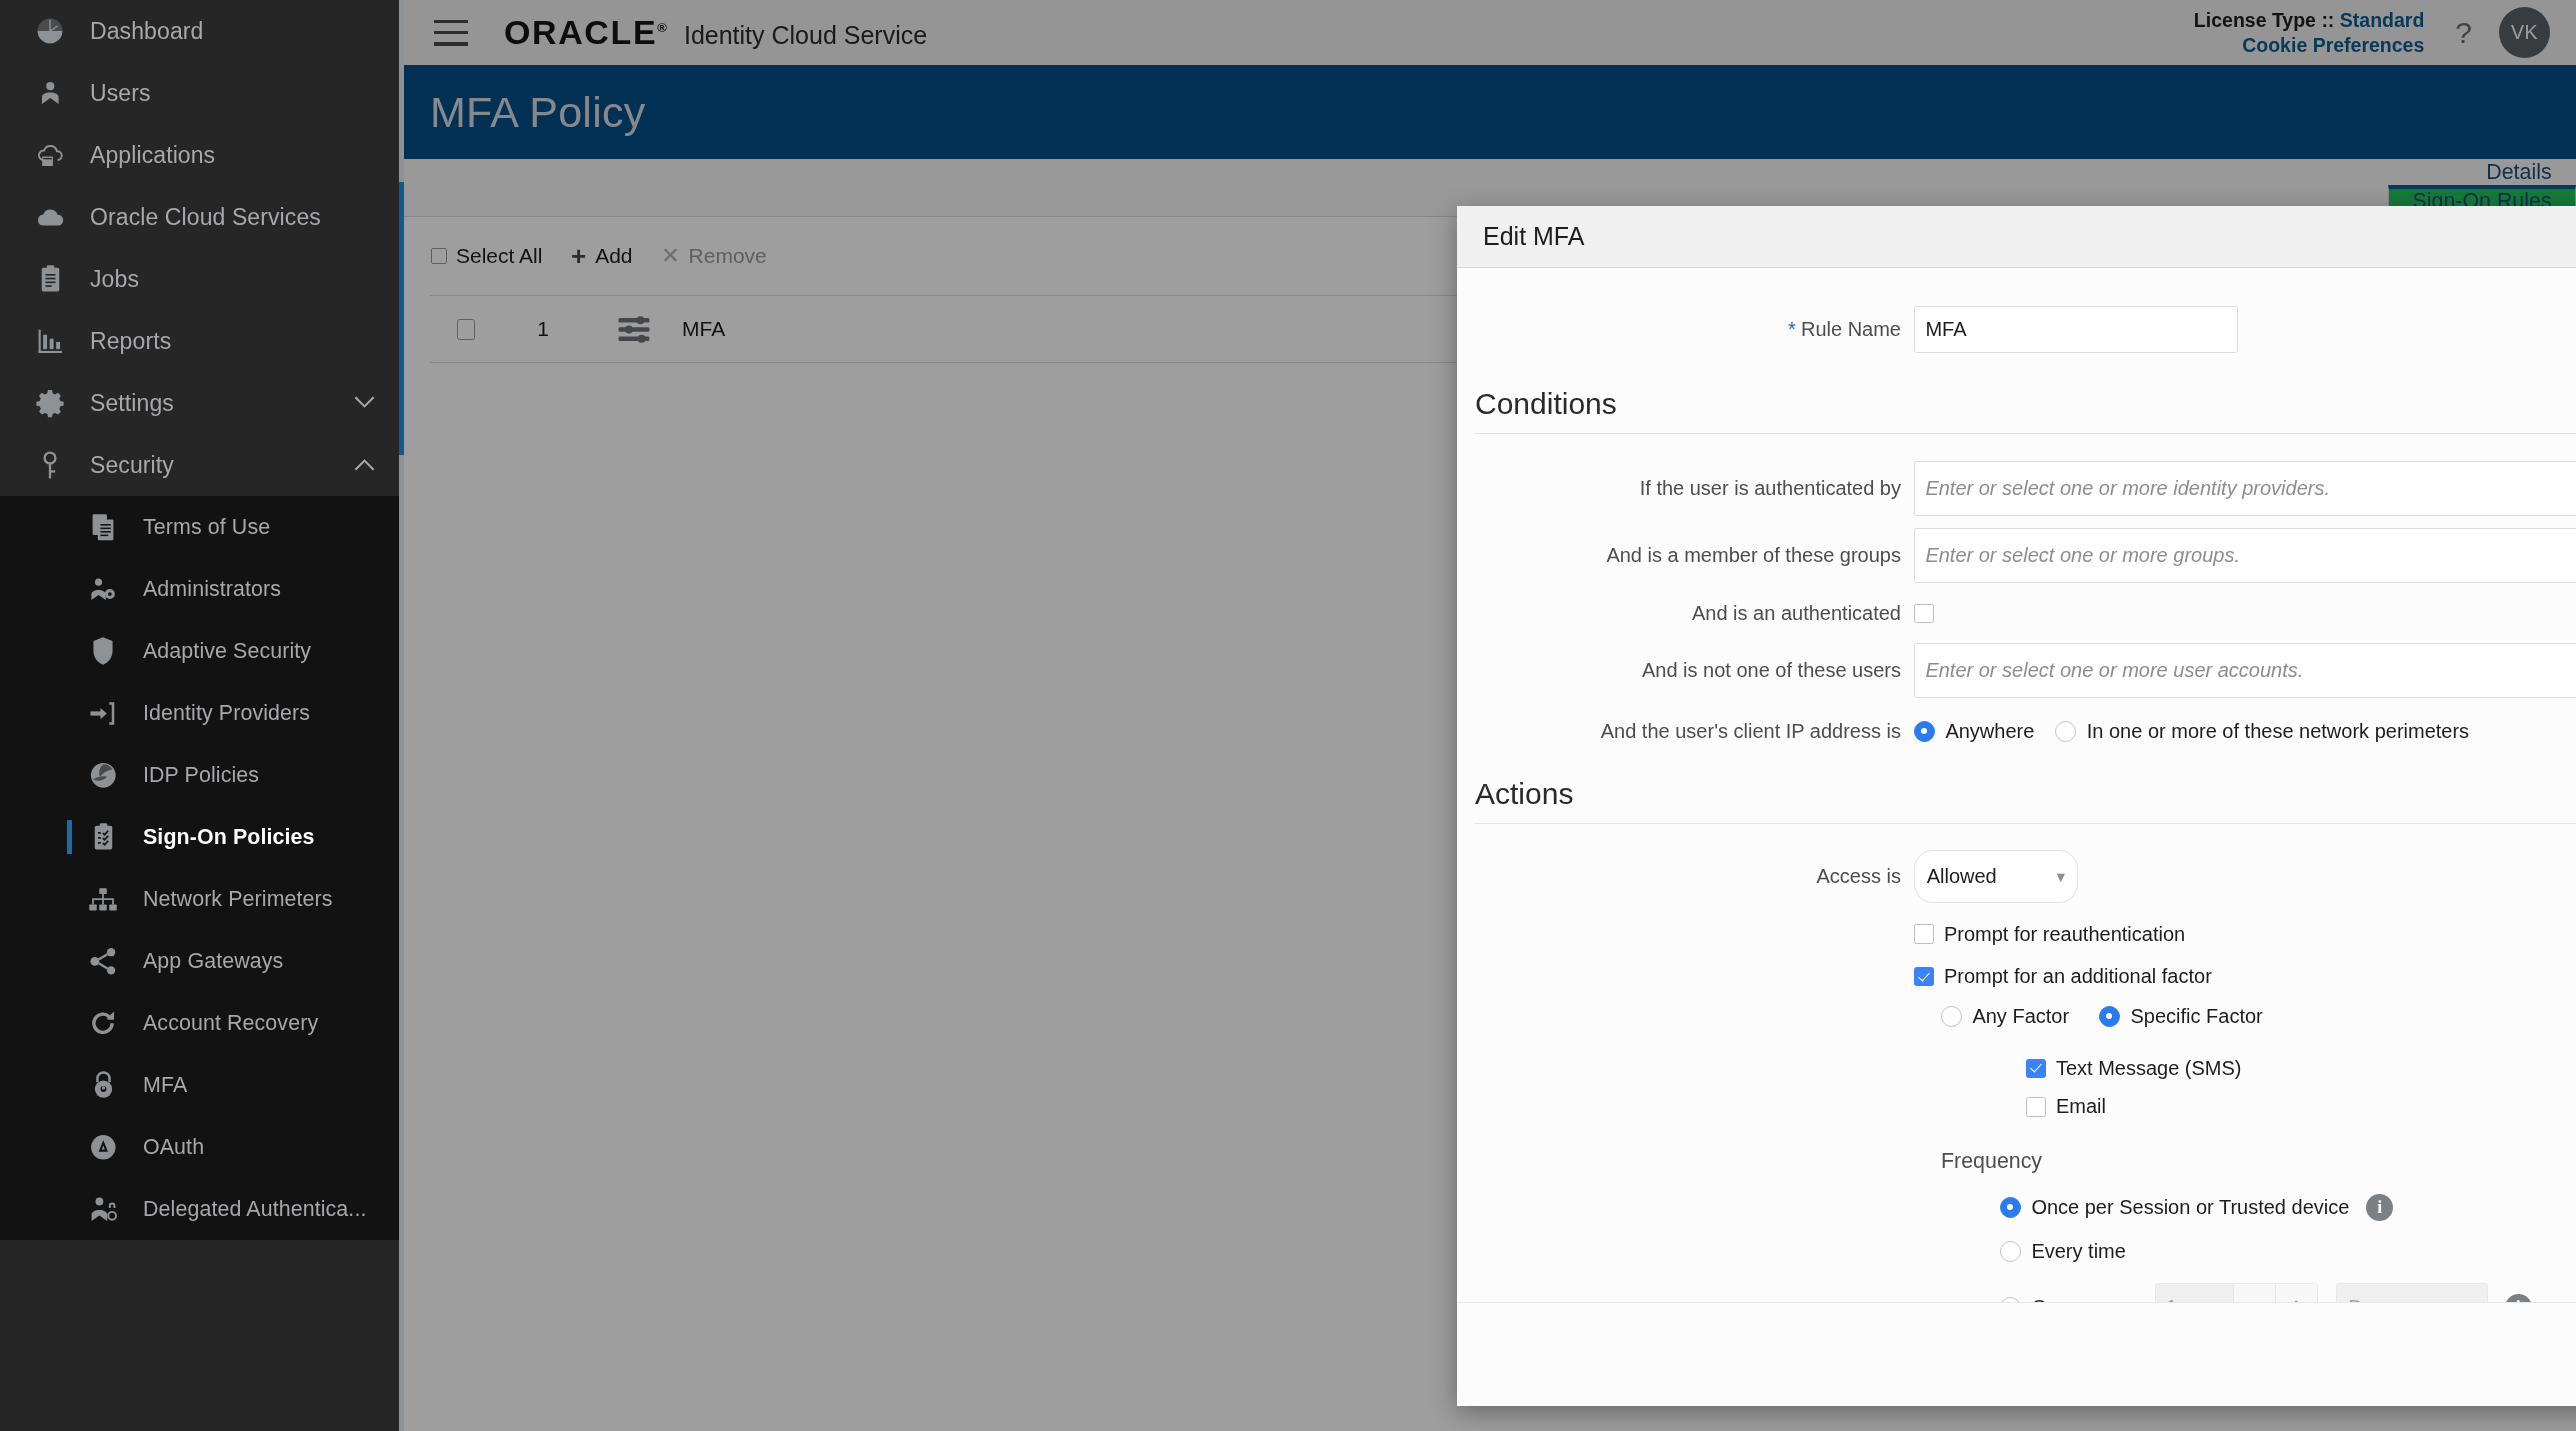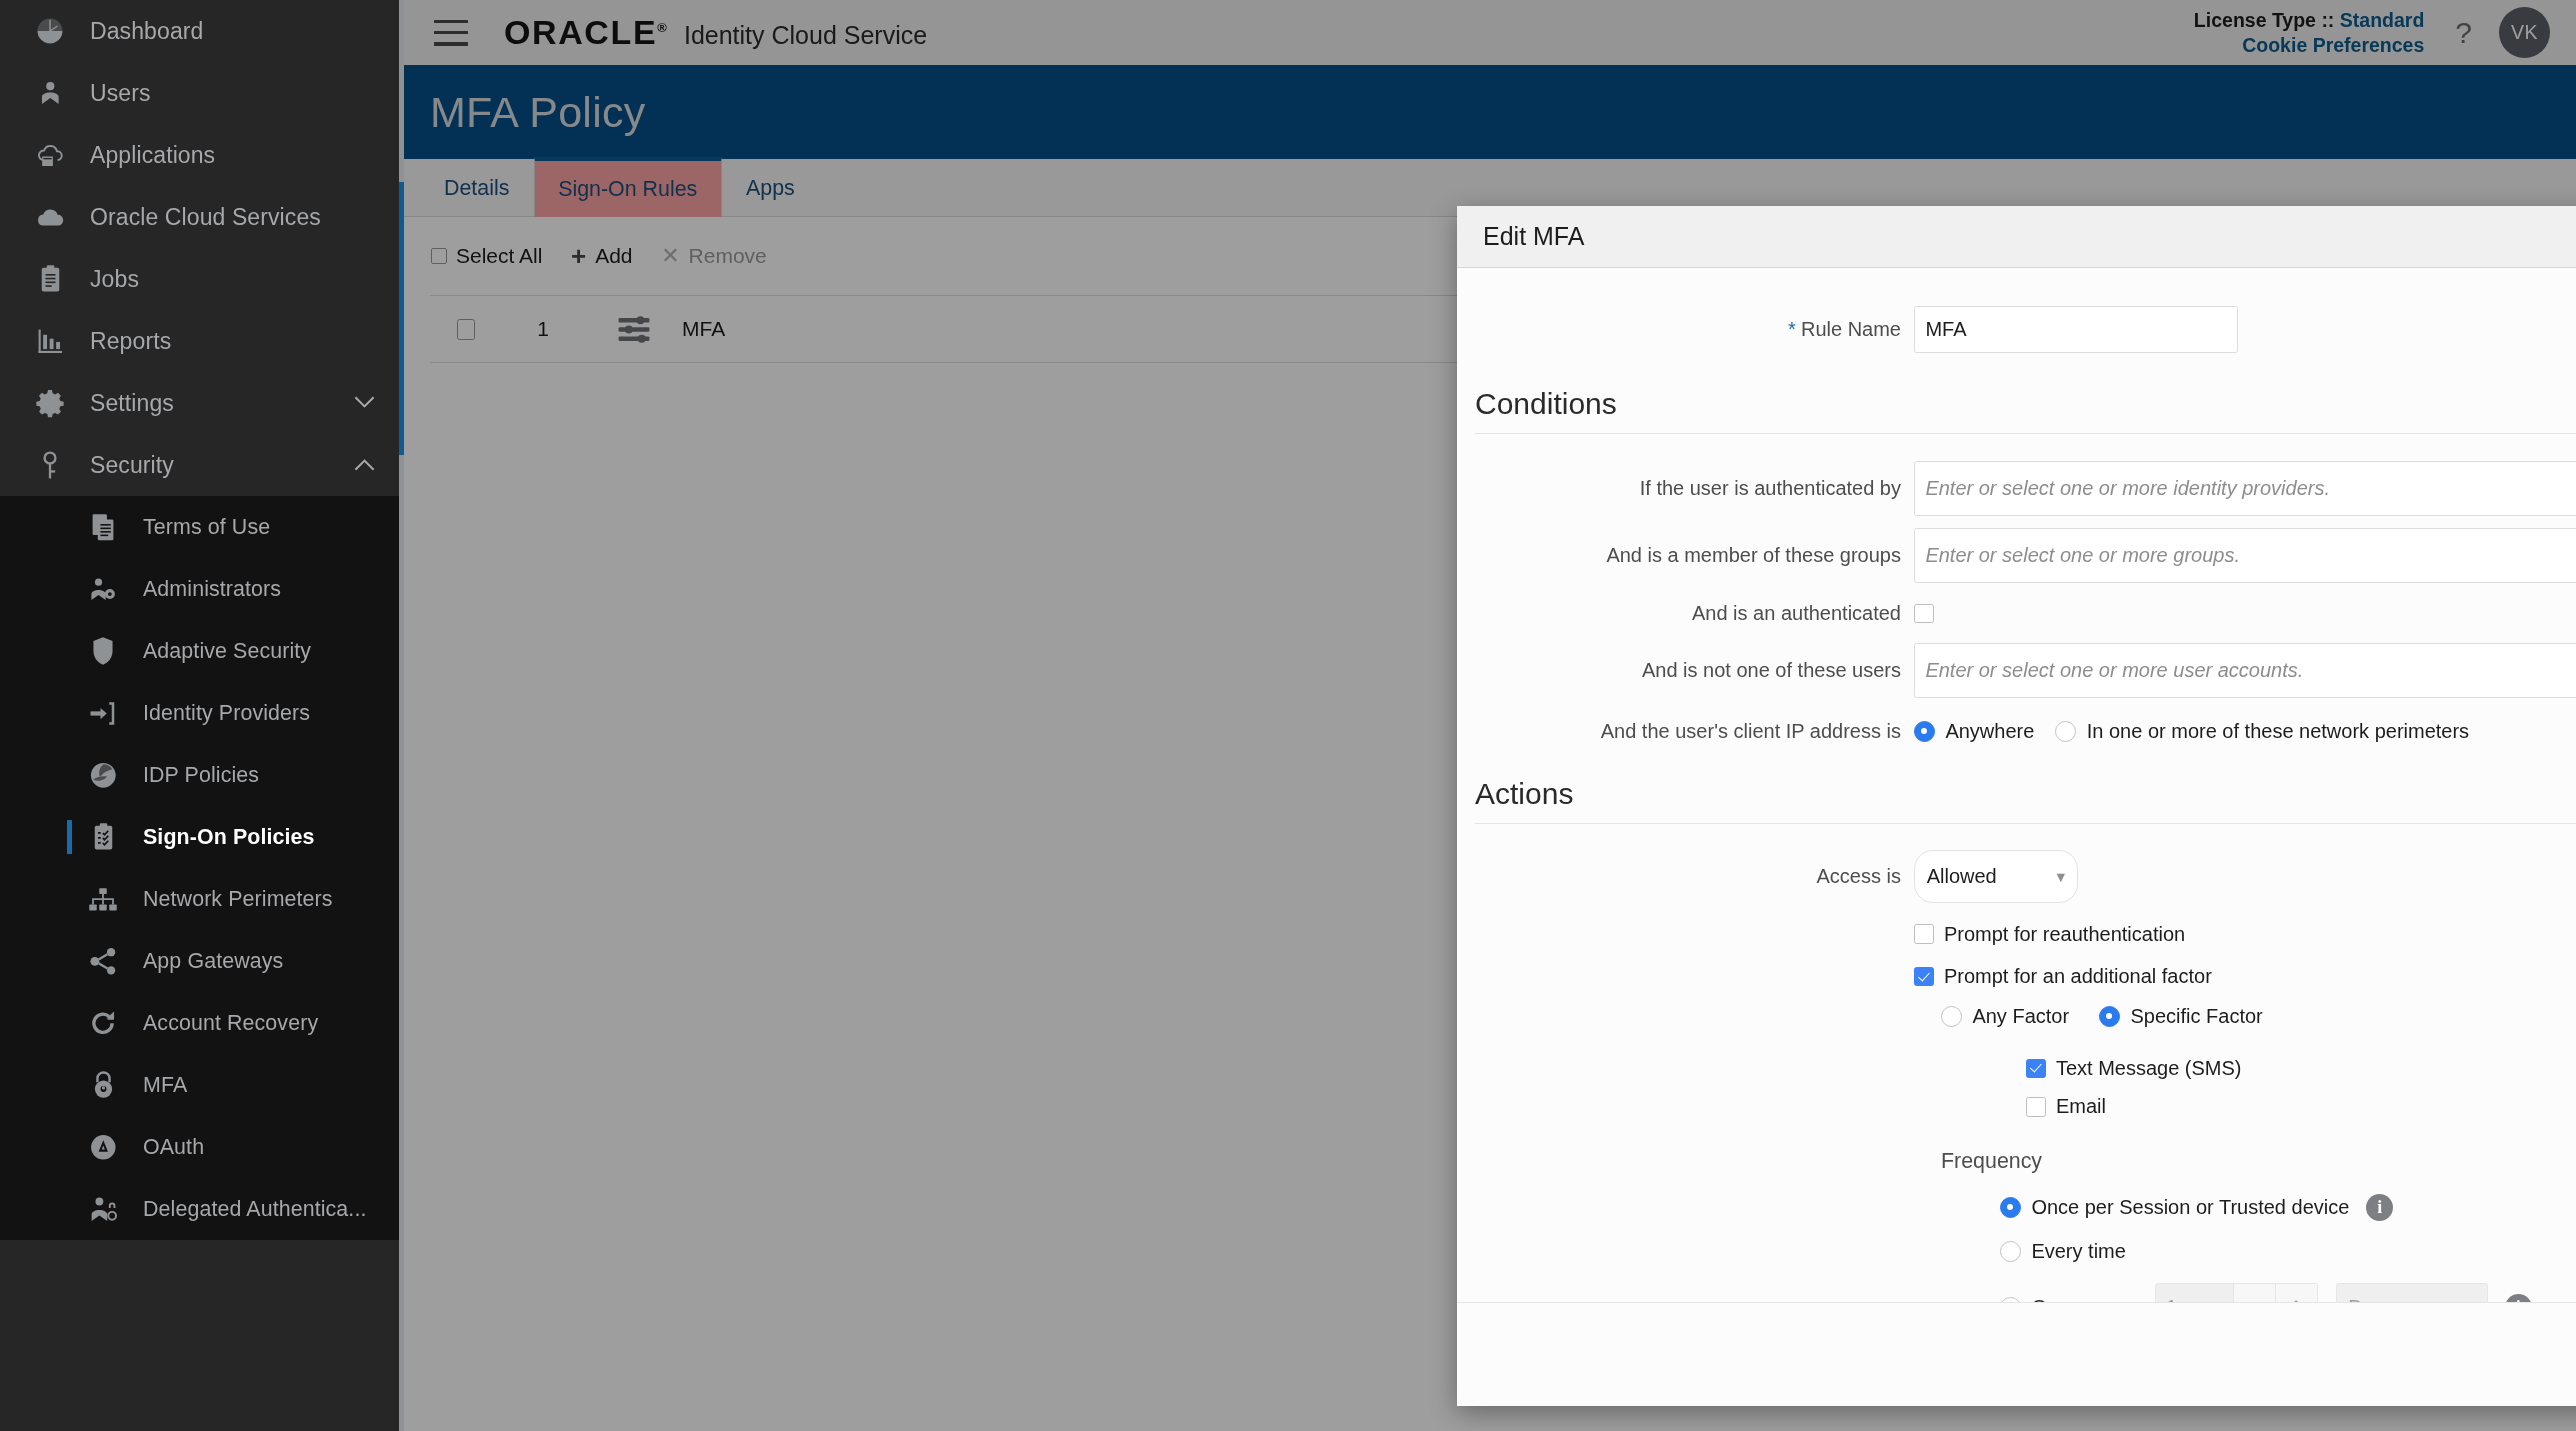--- a/index.html
+++ b/index.html
@@ -78,28 +78,28 @@
   .avatar {
     width: 51px; height: 51px; border-radius: 50%;
     background: #5b5f66; color: #fff;
     display: flex; align-items: center; justify-content: center;
     font-size: 19.5px; letter-spacing: 0.6px; cursor: pointer;
   }
 
   #pagehead { height: 94px; background: #065089; display: flex; align-items: center; padding-left: 26px; }
   #pagehead .ttl { font-size: 43px; color: #d9dde0; font-weight: 300; letter-spacing: 0.3px; }
 
-  #tabsbar { height: 58px; background: #f7f7f7; border-bottom: 1.3px solid #d8d8d8; display: flex; align-items: flex-end; padding-left: 15.6px; }
+  #tabsbar { height: 58px; background: #f7f7f7; border-bottom: 1.3px solid #d8d8d8; display: flex; align-items: flex-end; padding-left: 15.6px; flex-direction: column; }
   .tab {
     height: 57px; display: flex; align-items: center;
     padding: 0 23.4px; font-size: 21.4px; color: #1c4f7c; cursor: pointer;
     border: 1.3px solid transparent; border-bottom: none; position: relative;
   }
   .tab.active {
-    background: #fca5a5; border-color: #d8d8d8;
+    background: #22c55e; border-color: #d8d8d8;
     border-top: 4.5px solid #0a5e97;
     margin-bottom: -1.3px; height: 60px;
   }
 
   #contentarea { background: #ffffff; height: calc(1431px - 65px - 94px - 58px); position: relative; }
   #toolbar { display: flex; align-items: center; height: 78px; padding-left: 27px; gap: 0; }
   .tb-item { display: flex; align-items: center; font-size: 21px; color: #1c1c1c; margin-right: 28.6px; cursor: pointer; }
   .tb-item.disabled { color: #9a9a9a; cursor: default; }
   .tb-cb { width: 16px; height: 16px; border: 1.3px solid #9a9a9a; border-radius: 1.9px; background: #fff; margin-right: 9px; }
   .tb-plus { font-size: 26px; color: #4a4a4a; margin-right: 9px; line-height: 0.8; font-weight: bold; }

